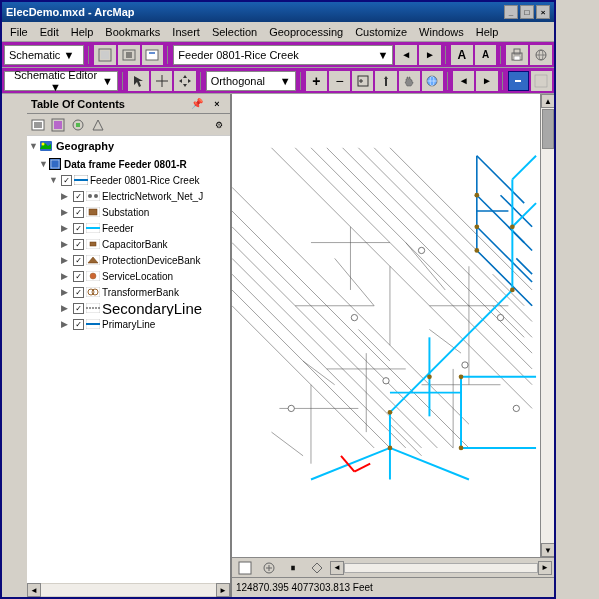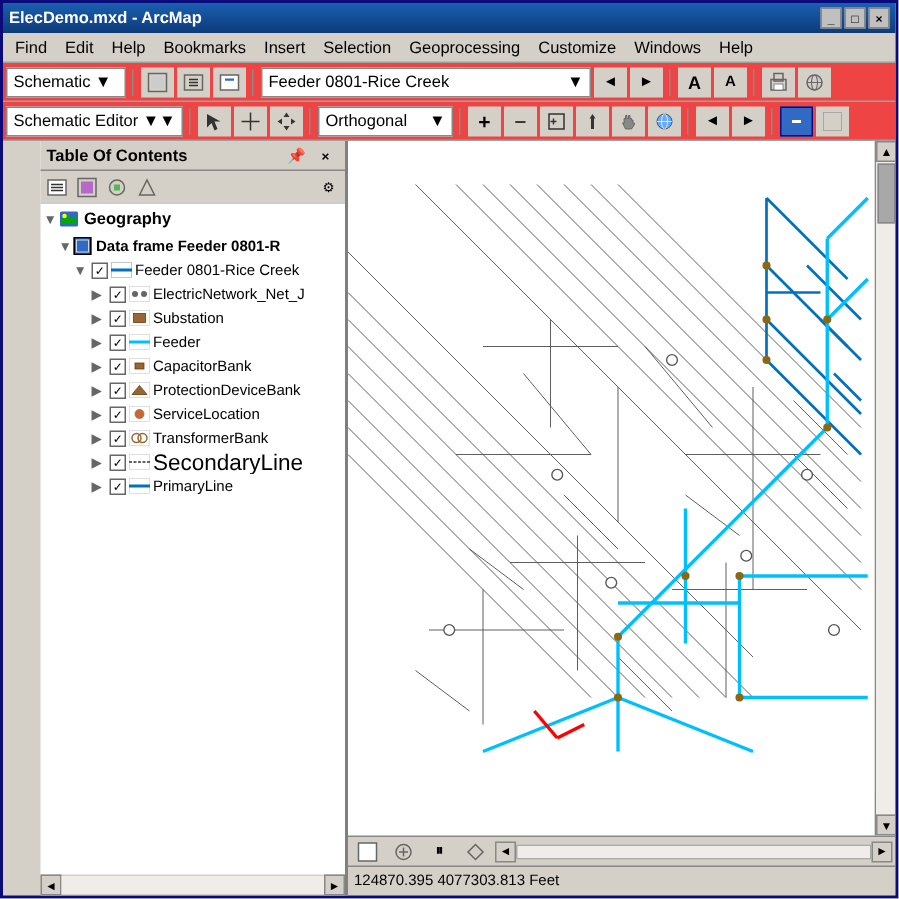--- a/index.html
+++ b/index.html
@@ -30,21 +30,21 @@
       padding: 0 2px;
     }
     .menu-item {
       padding: 1px 6px;
       cursor: pointer;
       font-size: 11px;
     }
 
     
     .toolbar-row {
-      background: #ef4444;
+      background: #a21caf;
       height: 26px;
       display: flex;
       align-items: center;
       border-bottom: 1px solid #a0a0a0;
       padding: 0 2px;
       gap: 2px;
     }
     .toolbar-btn {
       width: 22px; height: 20px;
       background: #d4d0c8;
@@ -161,21 +161,21 @@
       display: flex;
       align-items: center;
       height: 14px;
       background: #d4d0c8;
     }
     .scroll-h-btn { width: 14px; height: 14px; background: #d4d0c8; border: 1px solid #888; display: flex; align-items: center; justify-content: center; font-size: 8px; cursor: pointer; flex-shrink: 0; }
     .scroll-h-track { flex: 1; height: 12px; background: #f0ede8; }
 
     .outer-container { 
       border: 2px solid #0a0a7a; 
-      width: 599px; 
+      width: 556px; 
       height: 599px; 
       overflow: hidden;
       display: flex;
       flex-direction: column;
     }
 
     .content-area {
       display: flex;
       flex: 1;
       overflow: hidden;
@@ -226,21 +226,21 @@
   <div class="title-bar">
     <span>ElecDemo.mxd - ArcMap</span>
     <div class="title-bar-controls">
       <div class="title-btn">_</div>
       <div class="title-btn">□</div>
       <div class="title-btn">×</div>
     </div>
   </div>
 
   <div class="menu-bar">
-    <span class="menu-item">Find</span>
+    <span class="menu-item">File</span>
     <span class="menu-item">Edit</span>
     <span class="menu-item">Help</span>
     <span class="menu-item">Bookmarks</span>
     <span class="menu-item">Insert</span>
     <span class="menu-item">Selection</span>
     <span class="menu-item">Geoprocessing</span>
     <span class="menu-item">Customize</span>
     <span class="menu-item">Windows</span>
     <span class="menu-item">Help</span>
   </div>
@@ -291,21 +291,21 @@
     <div class="toolbar-btn">
       <svg width="14" height="14" viewBox="0 0 14 14">
           <circle cx="7" cy="7" r="5" fill="none" stroke="#666" stroke-width="1"></circle>
           <ellipse cx="7" cy="7" rx="2" ry="5" fill="none" stroke="#666" stroke-width="0.7"></ellipse>
           <line x1="2" y1="7" x2="12" y2="7" stroke="#666" stroke-width="0.7"></line>
         </svg>
     </div>
   </div>
 
   <div class="toolbar-row">
-    <div class="toolbar-dropdown" style="min-width:110px;">
+    <div class="toolbar-dropdown" style="min-width:110px;text-align:center;">
       <span>Schematic Editor ▼</span>
       <span> ▼</span>
     </div>
     <div class="toolbar-separator"></div>
     <div class="toolbar-btn">
       <svg width="14" height="14" viewBox="0 0 14 14">
           <polygon points="2,2 2,11 5,8 7,13 9,12 7,7 11,7" fill="#333"></polygon>
         </svg>
     </div>
     <div class="toolbar-btn">

